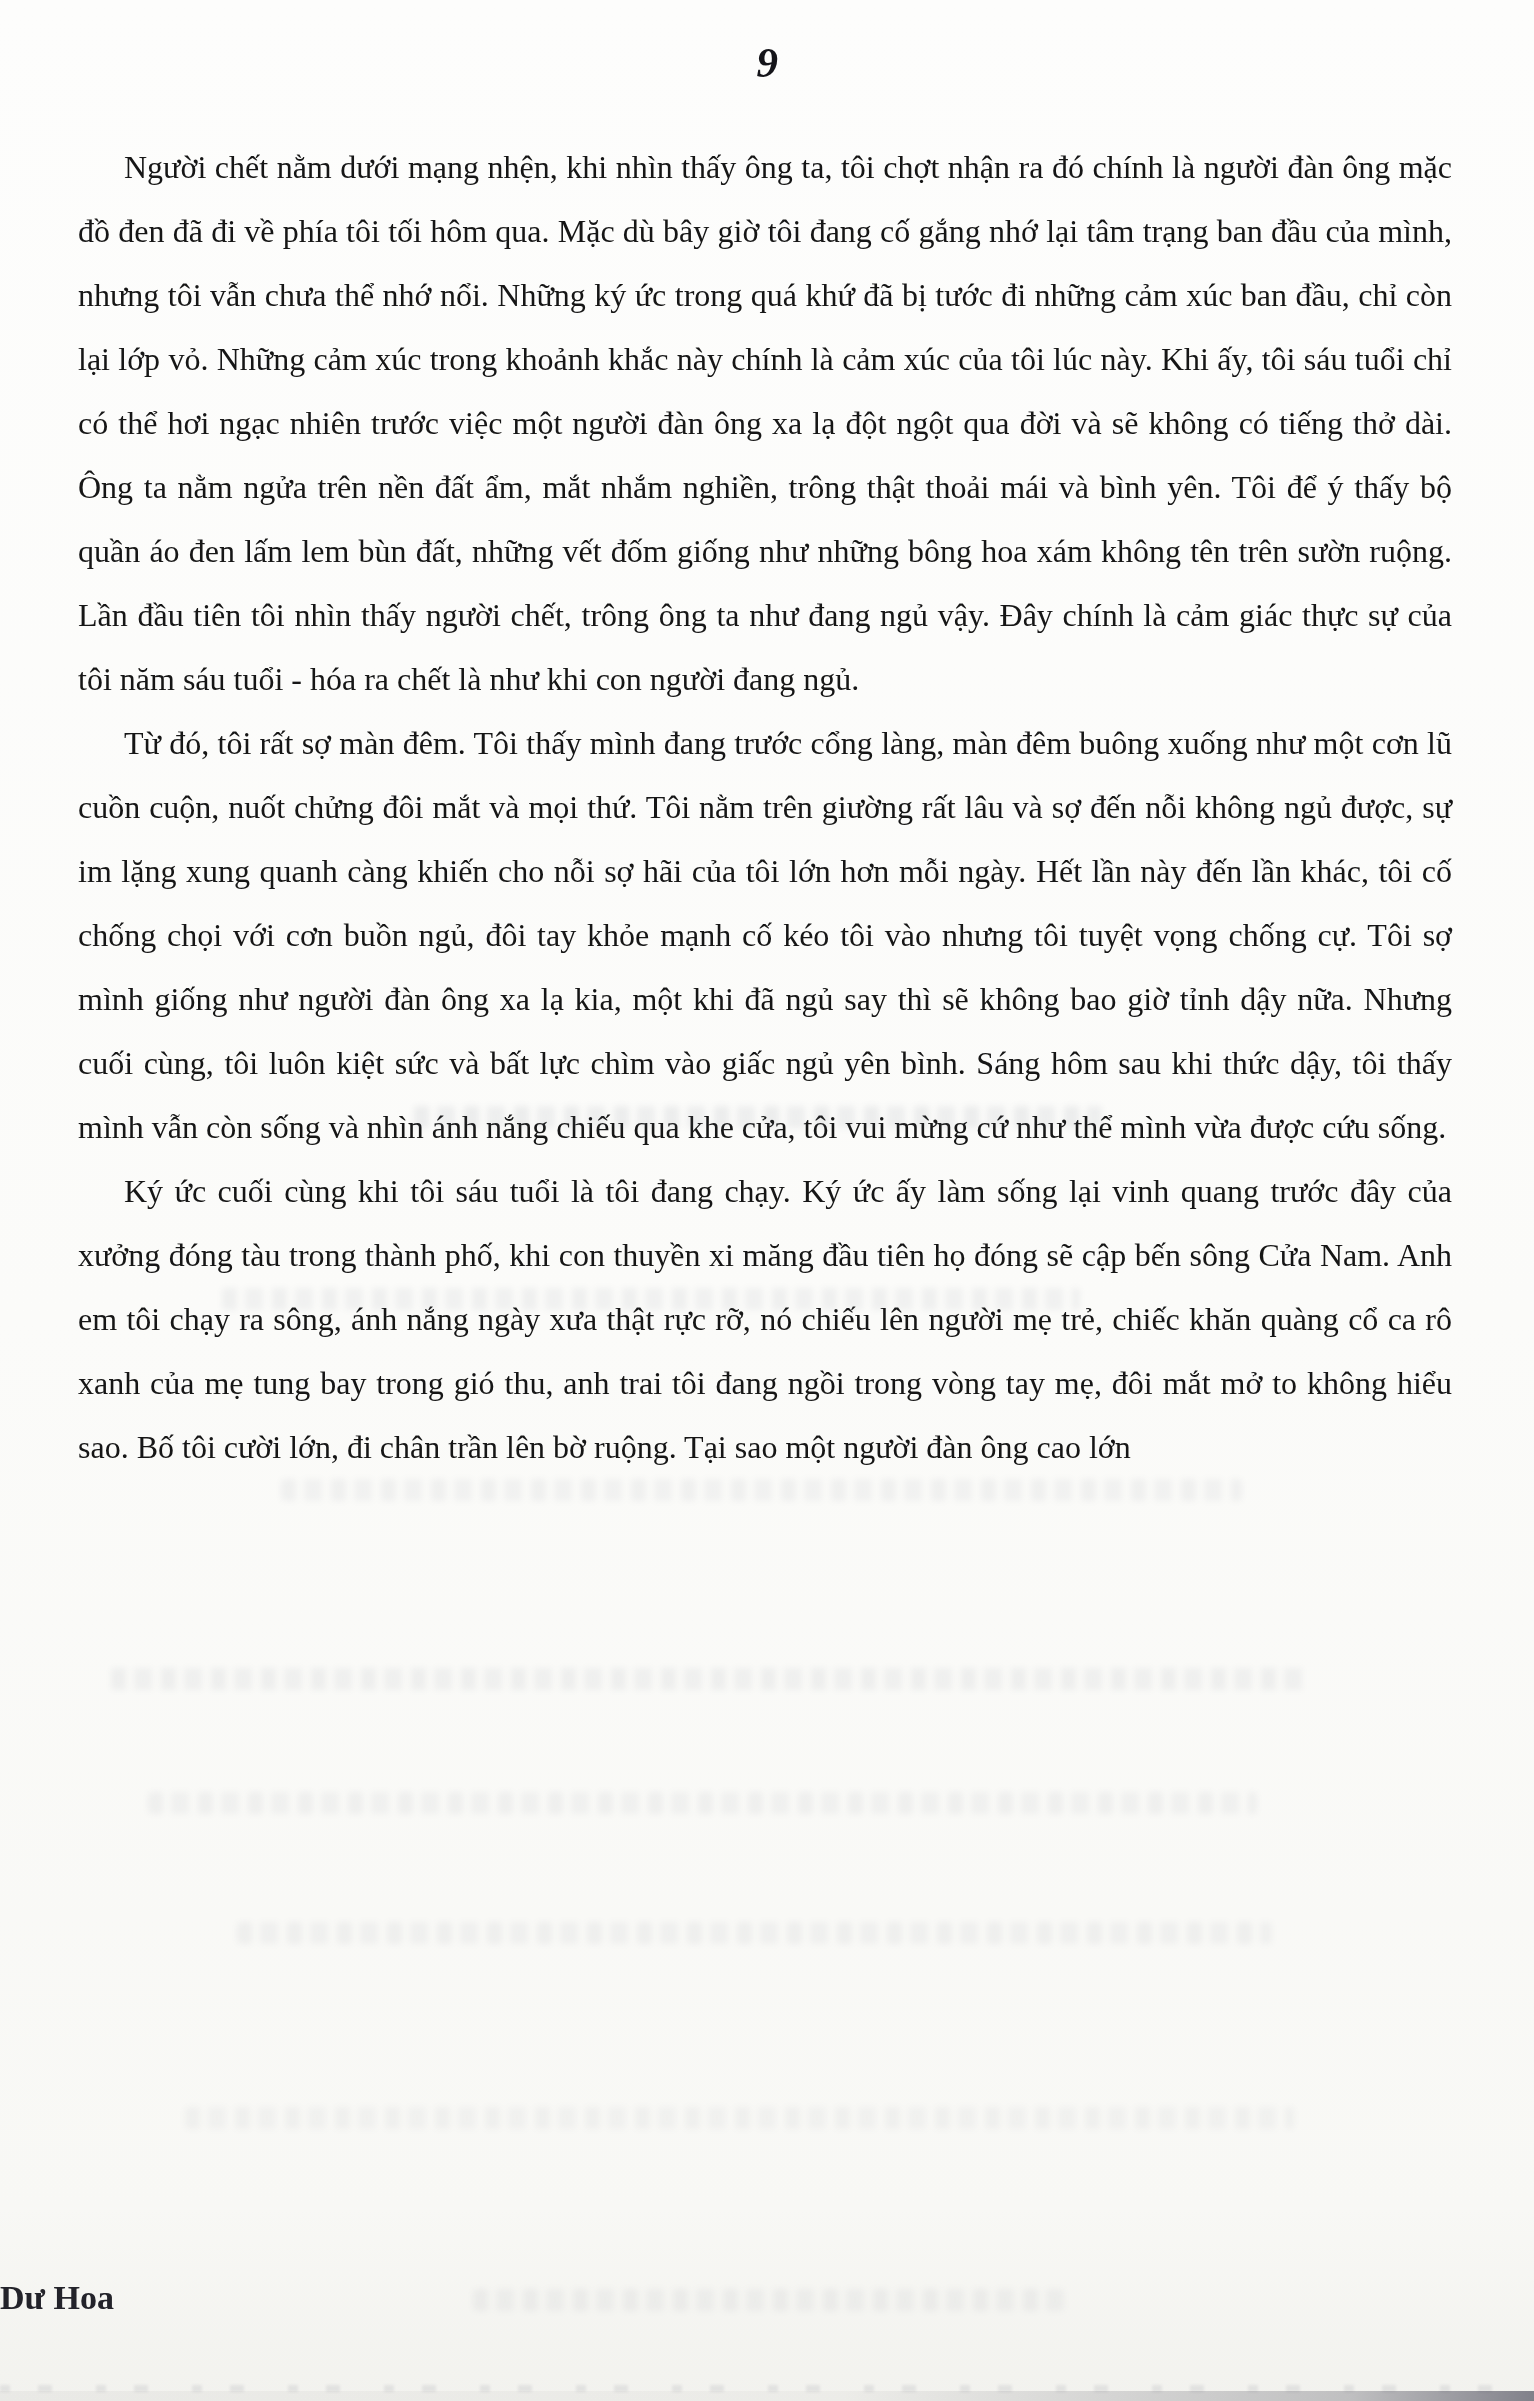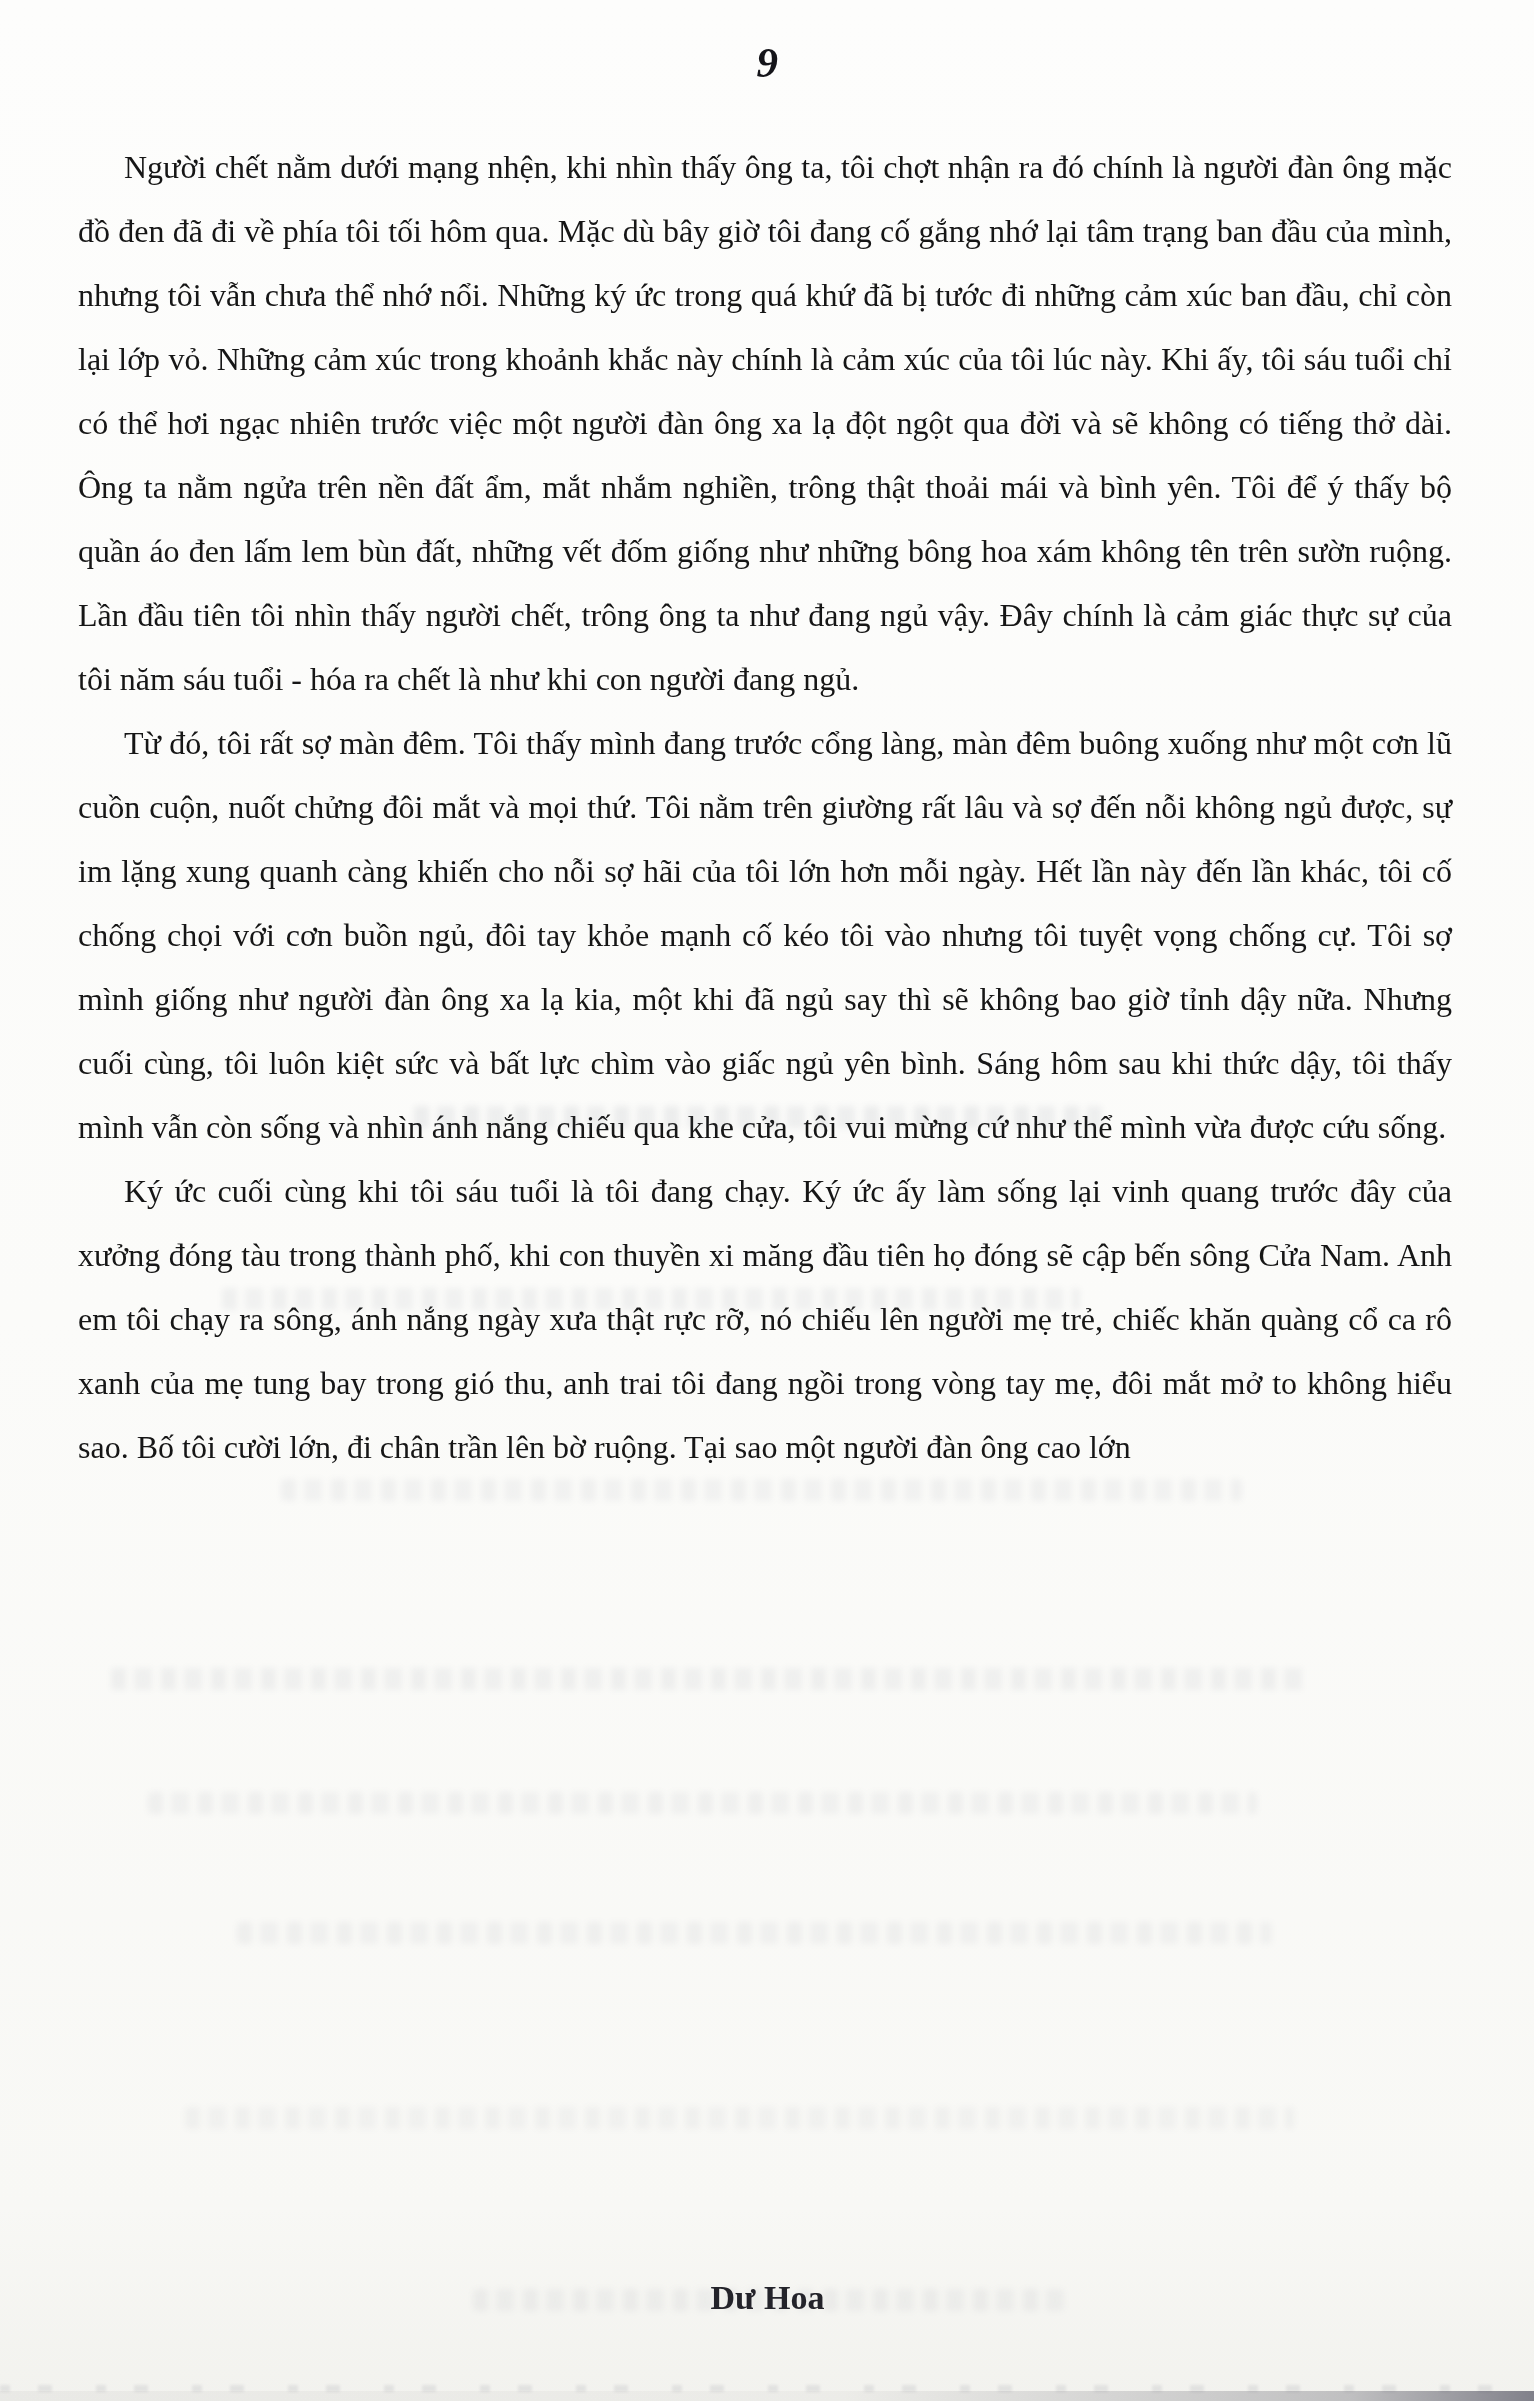--- a/index.html
+++ b/index.html
@@ -46,21 +46,21 @@
   }
   .para {
     margin: 0;
     text-indent: 46px;
   }
   .footer {
     position: absolute;
     top: 2279px;
     left: 0;
     width: 100%;
-    text-align: center;
+    text-align: left;
     font-size: 34px;
     font-weight: 700;
     color: #23232a;
   }
   
   .ghost {
     position: absolute;
     height: 22px;
     filter: blur(3px);
     opacity: 0.10;

